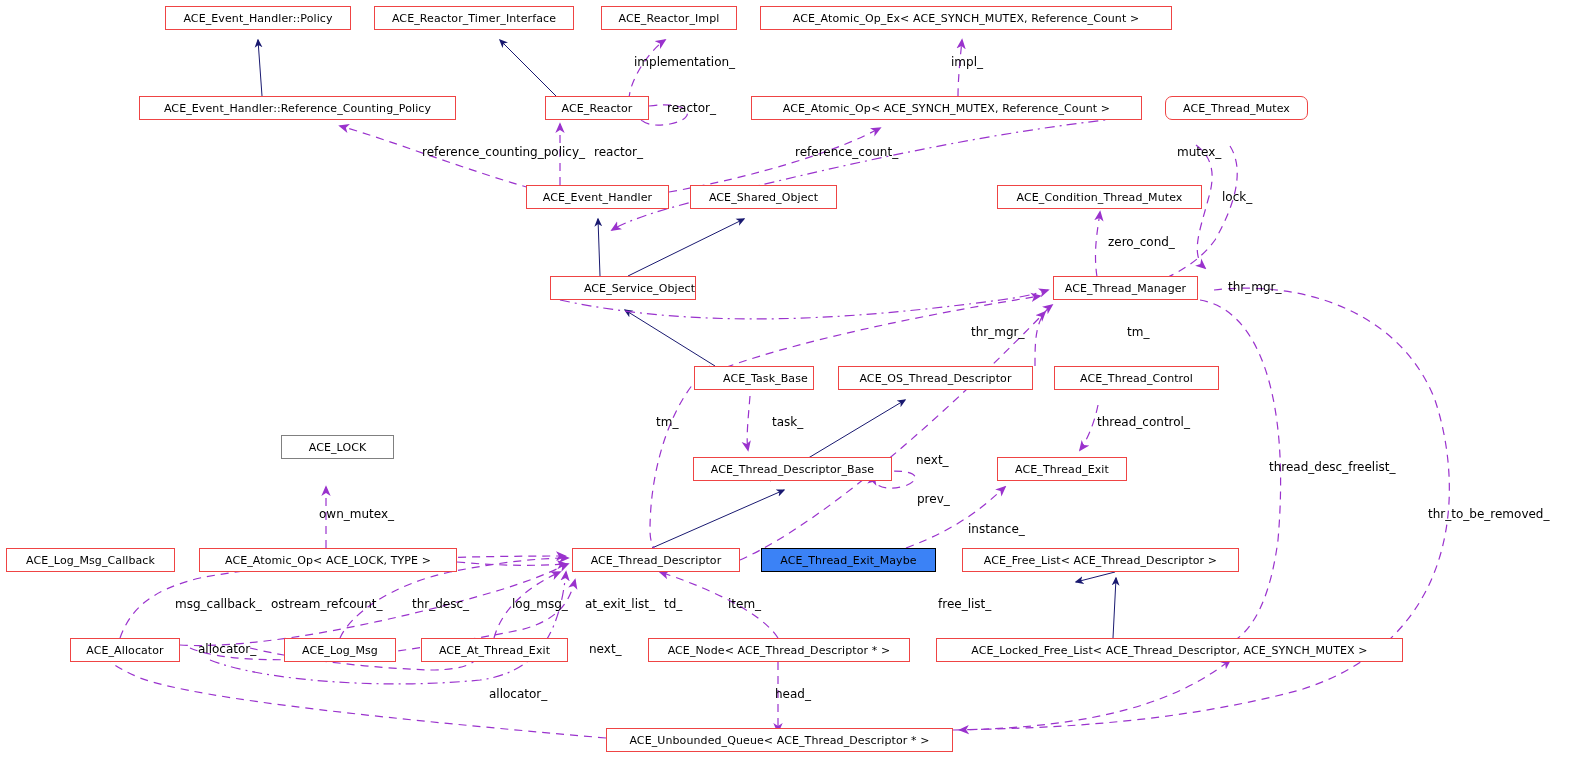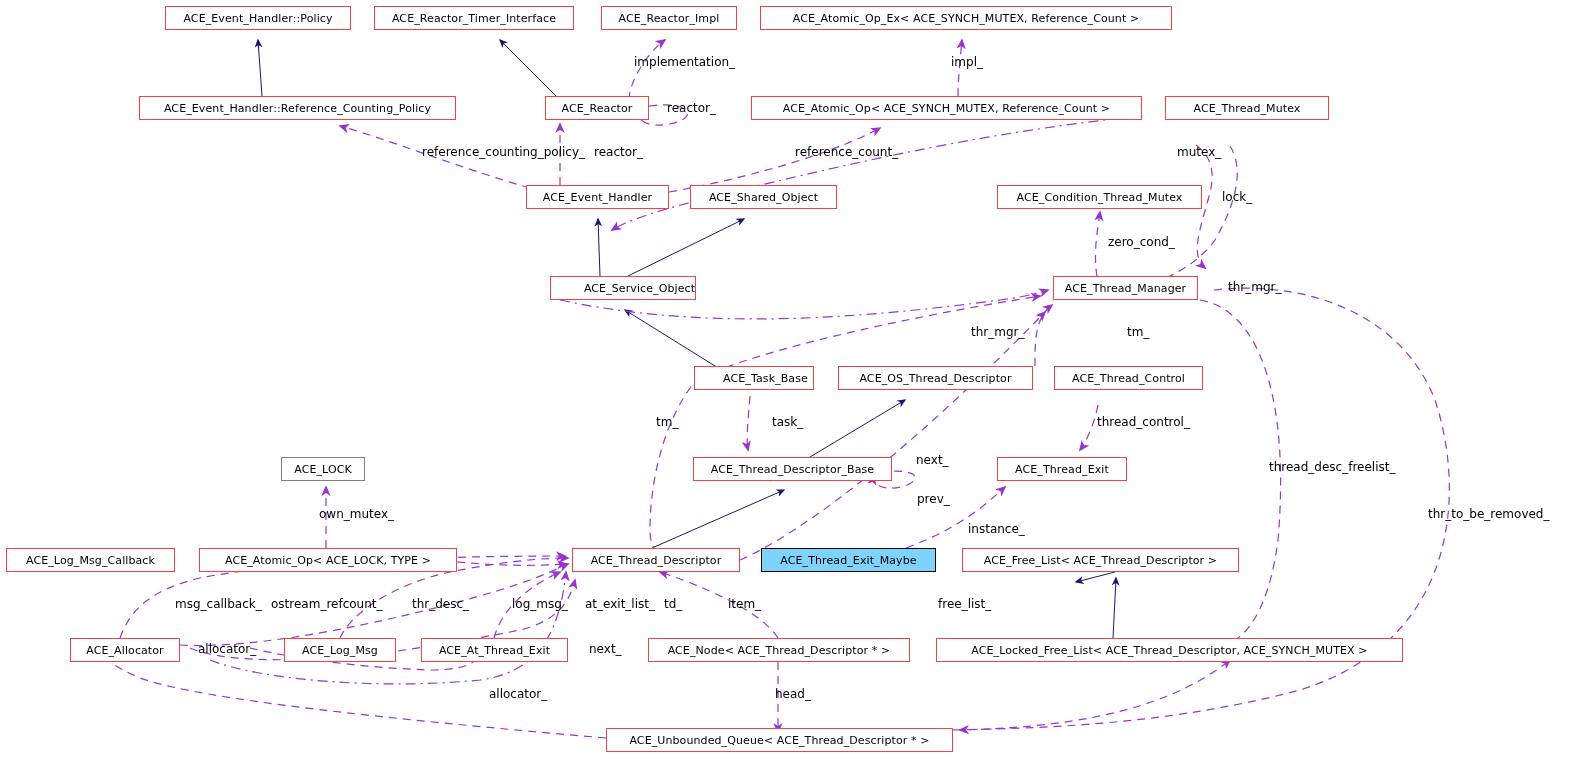--- a/index.html
+++ b/index.html
@@ -15,21 +15,21 @@
     font-size:11px;
     line-height:1;
     white-space:nowrap;
     display:flex;
     align-items:center;
     justify-content:center;
     padding:0 7px;
     height:24px;
     letter-spacing:0.1px;
   }
-  .node.highlight{background:#7dd3fc;border-color:#000000;}
+  .node.highlight{background:#3b82f6;border-color:#000000;}
   .node.faded{border-color:#808080;}
   .edgelabel{
     position:absolute;
     font-size:12px;
     color:#000000;
     white-space:nowrap;
     background:transparent;
     line-height:1;
     text-align:center;
   }
@@ -103,34 +103,34 @@
   </svg>
 
   <div class="node" style="left:165px;top:6px;width:186px;">ACE_Event_Handler::Policy</div>
   <div class="node" style="left:374px;top:6px;width:200px;">ACE_Reactor_Timer_Interface</div>
   <div class="node" style="left:601px;top:6px;width:136px;">ACE_Reactor_Impl</div>
   <div class="node" style="left:760px;top:6px;width:412px;">ACE_Atomic_Op_Ex&lt; ACE_SYNCH_MUTEX, Reference_Count &gt;</div>
 
   <div class="node" style="left:139px;top:96px;width:317px;">ACE_Event_Handler::Reference_Counting_Policy</div>
   <div class="node" style="left:545px;top:96px;width:104px;">ACE_Reactor</div>
   <div class="node" style="left:751px;top:96px;width:391px;">ACE_Atomic_Op&lt; ACE_SYNCH_MUTEX, Reference_Count &gt;</div>
-  <div class="node" style="left:1165px;top:96px;width:164px;">ACE_Thread_Mutex</div>
+  <div class="node" style="left:1165px;top:96px;width:143px;border-radius:7px;">ACE_Thread_Mutex</div>
 
   <div class="node" style="left:526px;top:185px;width:143px;">ACE_Event_Handler</div>
   <div class="node" style="left:690px;top:185px;width:147px;">ACE_Shared_Object</div>
   <div class="node" style="left:997px;top:185px;width:205px;">ACE_Condition_Thread_Mutex</div>
 
   <div class="node" style="left:550px;top:276px;width:146px;padding-left:40px;">ACE_Service_Object</div>
   <div class="node" style="left:1053px;top:276px;width:145px;">ACE_Thread_Manager</div>
 
   <div class="node" style="left:694px;top:366px;width:120px;padding-left:30px;">ACE_Task_Base</div>
   <div class="node" style="left:838px;top:366px;width:195px;">ACE_OS_Thread_Descriptor</div>
-  <div class="node" style="left:1054px;top:366px;width:149px;">ACE_Thread_Control</div>
+  <div class="node" style="left:1054px;top:366px;width:165px;">ACE_Thread_Control</div>
 
-  <div class="node faded" style="left:281px;top:457px;width:84px;">ACE_LOCK</div>
+  <div class="node faded" style="left:281px;top:435px;width:113px;">ACE_LOCK</div>
   <div class="node" style="left:693px;top:457px;width:199px;">ACE_Thread_Descriptor_Base</div>
   <div class="node" style="left:997px;top:457px;width:130px;">ACE_Thread_Exit</div>
 
   <div class="node" style="left:6px;top:548px;width:169px;">ACE_Log_Msg_Callback</div>
   <div class="node" style="left:199px;top:548px;width:258px;">ACE_Atomic_Op&lt; ACE_LOCK, TYPE &gt;</div>
   <div class="node" style="left:572px;top:548px;width:168px;">ACE_Thread_Descriptor</div>
   <div class="node highlight" style="left:761px;top:548px;width:175px;">ACE_Thread_Exit_Maybe</div>
   <div class="node" style="left:962px;top:548px;width:277px;">ACE_Free_List&lt; ACE_Thread_Descriptor &gt;</div>
 
   <div class="node" style="left:70px;top:638px;width:110px;">ACE_Allocator</div>

